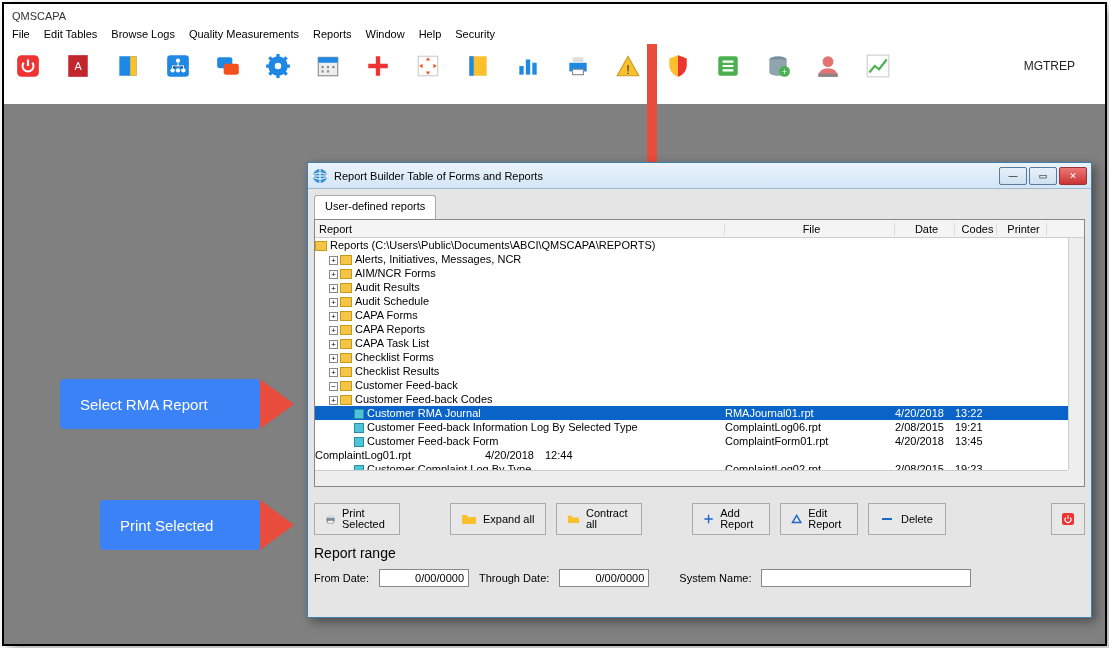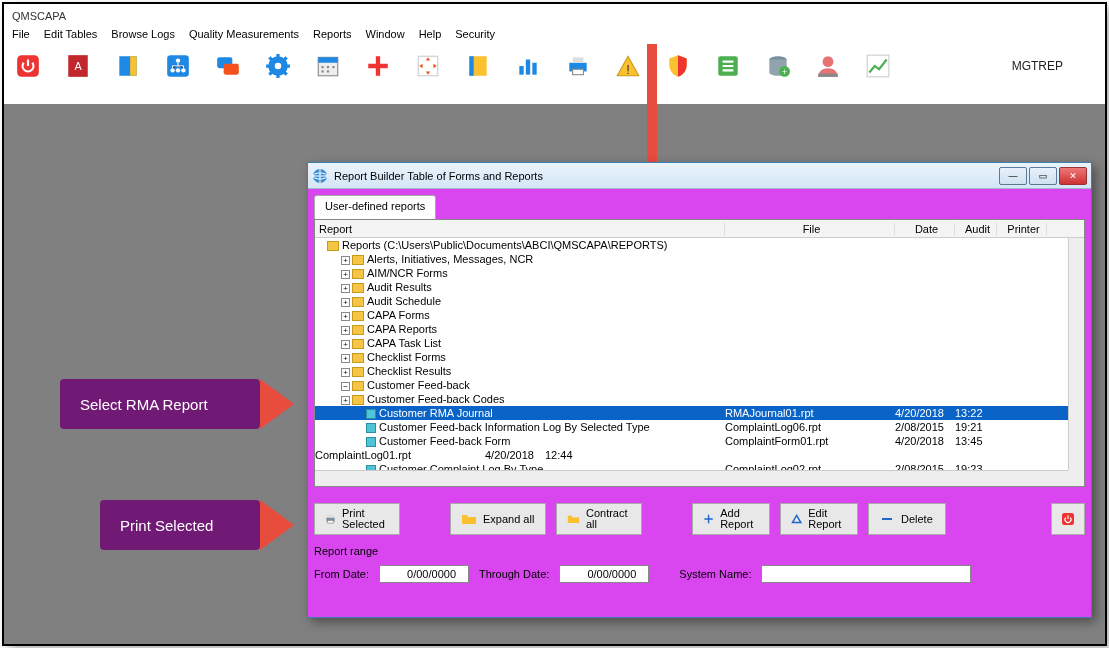--- a/index.html
+++ b/index.html
@@ -4,65 +4,65 @@
 <style>
   * { box-sizing: border-box; font-family: Tahoma, Arial, sans-serif; }
   body { margin: 0; background: #fff; width: 1109px; height: 648px; overflow: hidden; position: relative; }
   .app-frame { border: 2px solid #000; width: 1105px; height: 644px; margin: 2px; position: relative; background: #fff; box-shadow: 6px 6px 12px rgba(0,0,0,0.3);}
   .app-title { font-size: 11px; color: #333; padding: 6px 8px 2px 8px; }
   .menubar { display: flex; gap: 14px; padding: 4px 8px 6px 8px; font-size: 11px; }
   .menubar span { cursor: default; }
   .toolbar { display: flex; gap: 22px; padding: 6px 10px 10px 10px; align-items: center; }
   .tb-icon { width: 28px; height: 28px; display: flex; align-items: center; justify-content: center; }
   .tb-icon svg { width: 26px; height: 26px; }
-  .user-label { margin-left: auto; margin-right: 32px; font-size: 12px; color: #222; }
+  .user-label { margin-left: auto; margin-right: 20px; font-size: 12px; color: #222; }
   .workspace { position: absolute; top: 100px; left: 0; right: 0; bottom: 0; background: #808080; }
-  .dialog { position: absolute; left: 303px; top: 58px; width: 785px; height: 456px; background: #d946ef; border: 1px solid #3c7fb1; box-shadow: 4px 4px 10px rgba(0,0,0,0.4);}
+  .dialog { position: absolute; left: 303px; top: 58px; width: 785px; height: 456px; background: #e5e5e5; border: 1px solid #3c7fb1; box-shadow: 4px 4px 10px rgba(0,0,0,0.4);}
   .dlg-titlebar { height: 26px; background: linear-gradient(#eaf3fb,#d4e6f7); border-bottom: 1px solid #a0b8cc; display: flex; align-items: center; padding: 0 4px; }
   .dlg-titlebar .globe { width: 16px; height: 16px; margin-right: 6px; }
   .dlg-title { font-size: 11px; flex: 1; }
   .winbtns { display: flex; gap: 2px; }
   .winbtn { width: 28px; height: 18px; border: 1px solid #5a7a9c; background: linear-gradient(#e8f0f8,#cfe2f2); border-radius: 2px; display:flex;align-items:center;justify-content:center;font-size:9px;}
   .winbtn.close { background: linear-gradient(#e77,#c33); color:#fff; border-color:#933;}
   .dlg-body { position:absolute; top:26px; left:0; right:0; bottom:0; padding:6px; }
   .tabstrip { height: 24px; display:flex; }
   .tab { background:#fff; border:1px solid #aaa; border-bottom:none; padding:4px 10px; font-size:11px; border-radius:3px 3px 0 0;}
   .tree-wrap { border:1px solid #888; background:#fff; height: 268px; position:relative; overflow:hidden;}
   .tree-header { display:flex; font-size:11px; background:#f4f4f4; border-bottom:1px solid #ccc; height:18px; align-items:center;}
   .th { border-right:1px solid #ddd; padding-left:4px; }
   .th-report { width: 410px; }
   .th-file { width: 170px; text-align:center;}
   .th-date { width: 60px; text-align:center;}
   .th-time { width: 42px; text-align:center;}
   .th-printer { width: 50px; text-align:center;}
   .tree-body { font-size: 11px; line-height: 14px; overflow:auto; height: 232px; position:relative;}
   .tree-row { display:flex; white-space:nowrap; height:14px; align-items:center;}
   .tree-row.sel { background:#0a64c8; color:#fff;}
-  .col-report { width: 410px; padding-left:12px; overflow:hidden;}
+  .col-report { width: 410px; padding-left:0; overflow:hidden;}
   .col-file { width: 170px; overflow:hidden;}
   .col-date { width: 60px; }
   .col-time { width: 42px; }
   .indent1 { padding-left: 14px;}
   .indent2 { padding-left: 28px;}
   .folder-ico, .report-ico, .expander { display:inline-block; vertical-align:middle;}
   .expander { width:9px; height:9px; border:1px solid #888; font-size:8px; line-height:7px; text-align:center; margin-right:2px; background:#fff; color:#000;}
   .folder-ico { width:12px; height:10px; background:#f5c645; border:1px solid #c89a1a; margin-right:3px;}
   .report-ico { width:10px; height:10px; background:#4fc3d8; border:1px solid #2a8fa0; margin-right:3px;}
   .scroll-x { position:absolute; bottom:0; left:0; right:16px; height:16px; background:#eee; border-top:1px solid #ccc;}
   .scroll-y { position:absolute; top:18px; right:0; bottom:16px; width:16px; background:#eee; border-left:1px solid #ccc;}
   .scroll-corner{position:absolute;right:0;bottom:0;width:16px;height:16px;background:#eee;}
   .btn-row { display:flex; gap:10px; margin-top:16px; align-items:center;}
   .btn { height:32px; border:1px solid #aaa; background:#e8e8e8; display:flex; align-items:center; padding:0 10px; font-size:11px; gap:6px; cursor:default;}
   .btn .bi { width:16px; height:16px; }
   .btn-red { width:34px; justify-content:center; margin-left:auto;}
-  .range-lbl { font-size:11px; margin-top:10px;}
+  .range-lbl { font-size:14px; margin-top:10px;}
   .range-row { display:flex; gap:10px; align-items:center; font-size:11px; margin-top:8px;}
-  .date-input { width:90px; height:18px; border:1px solid #888; background:#fff; font-size:11px; padding:0 12px; text-align:right;}
+  .date-input { width:90px; height:18px; border:1px solid #888; background:#fff; font-size:11px; padding:0 4px; text-align:right;}
   .sysname { width:210px; height:18px; border:1px solid #888; background:#fff;}
-  .callout { position:absolute; height:50px; background:#701a75; color:#fff; font-size:15px; display:flex; align-items:center; padding-left:20px; border-radius:4px;}
+  .callout { position:absolute; height:50px; background:#3b82f6; color:#fff; font-size:15px; display:flex; align-items:center; padding-left:20px; border-radius:4px;}
   .callout::after { content:""; position:absolute; right:-34px; top:0; border-top:25px solid transparent; border-bottom:25px solid transparent; border-left:34px solid #e74c3c;}
   .big-arrow { position:absolute; }
 </style>
 </head>
 <body>
 
 <div class="app-frame">
   <div class="app-title">QMSCAPA</div>
   <div class="menubar">
     <span>File</span>
@@ -235,21 +235,21 @@
       </div>
       <div class="dlg-body">
         <div class="tabstrip">
             <div class="tab">User-defined reports</div>
           </div>
         <div class="tree-wrap">
           <div class="tree-header">
             <div class="th th-report">Report</div>
             <div class="th th-file">File</div>
             <div class="th th-date">Date</div>
-            <div class="th th-time">Audit</div>
+            <div class="th th-time">Codes</div>
             <div class="th th-printer">Printer</div>
           </div>
           <div class="tree-body" id="tree-body">
               <div class="tree-row ">
                 <div class="col-report"><span class="folder-ico"></span>Reports (C:\Users\Public\Documents\ABCI\QMSCAPA\REPORTS)</div>
               </div>
               <div class="tree-row ">
                 <div class="col-report"><span class="indent1"></span><span class="expander">+</span><span class="folder-ico"></span>Alerts, Initiatives, Messages, NCR</div>
               </div>
               <div class="tree-row ">

